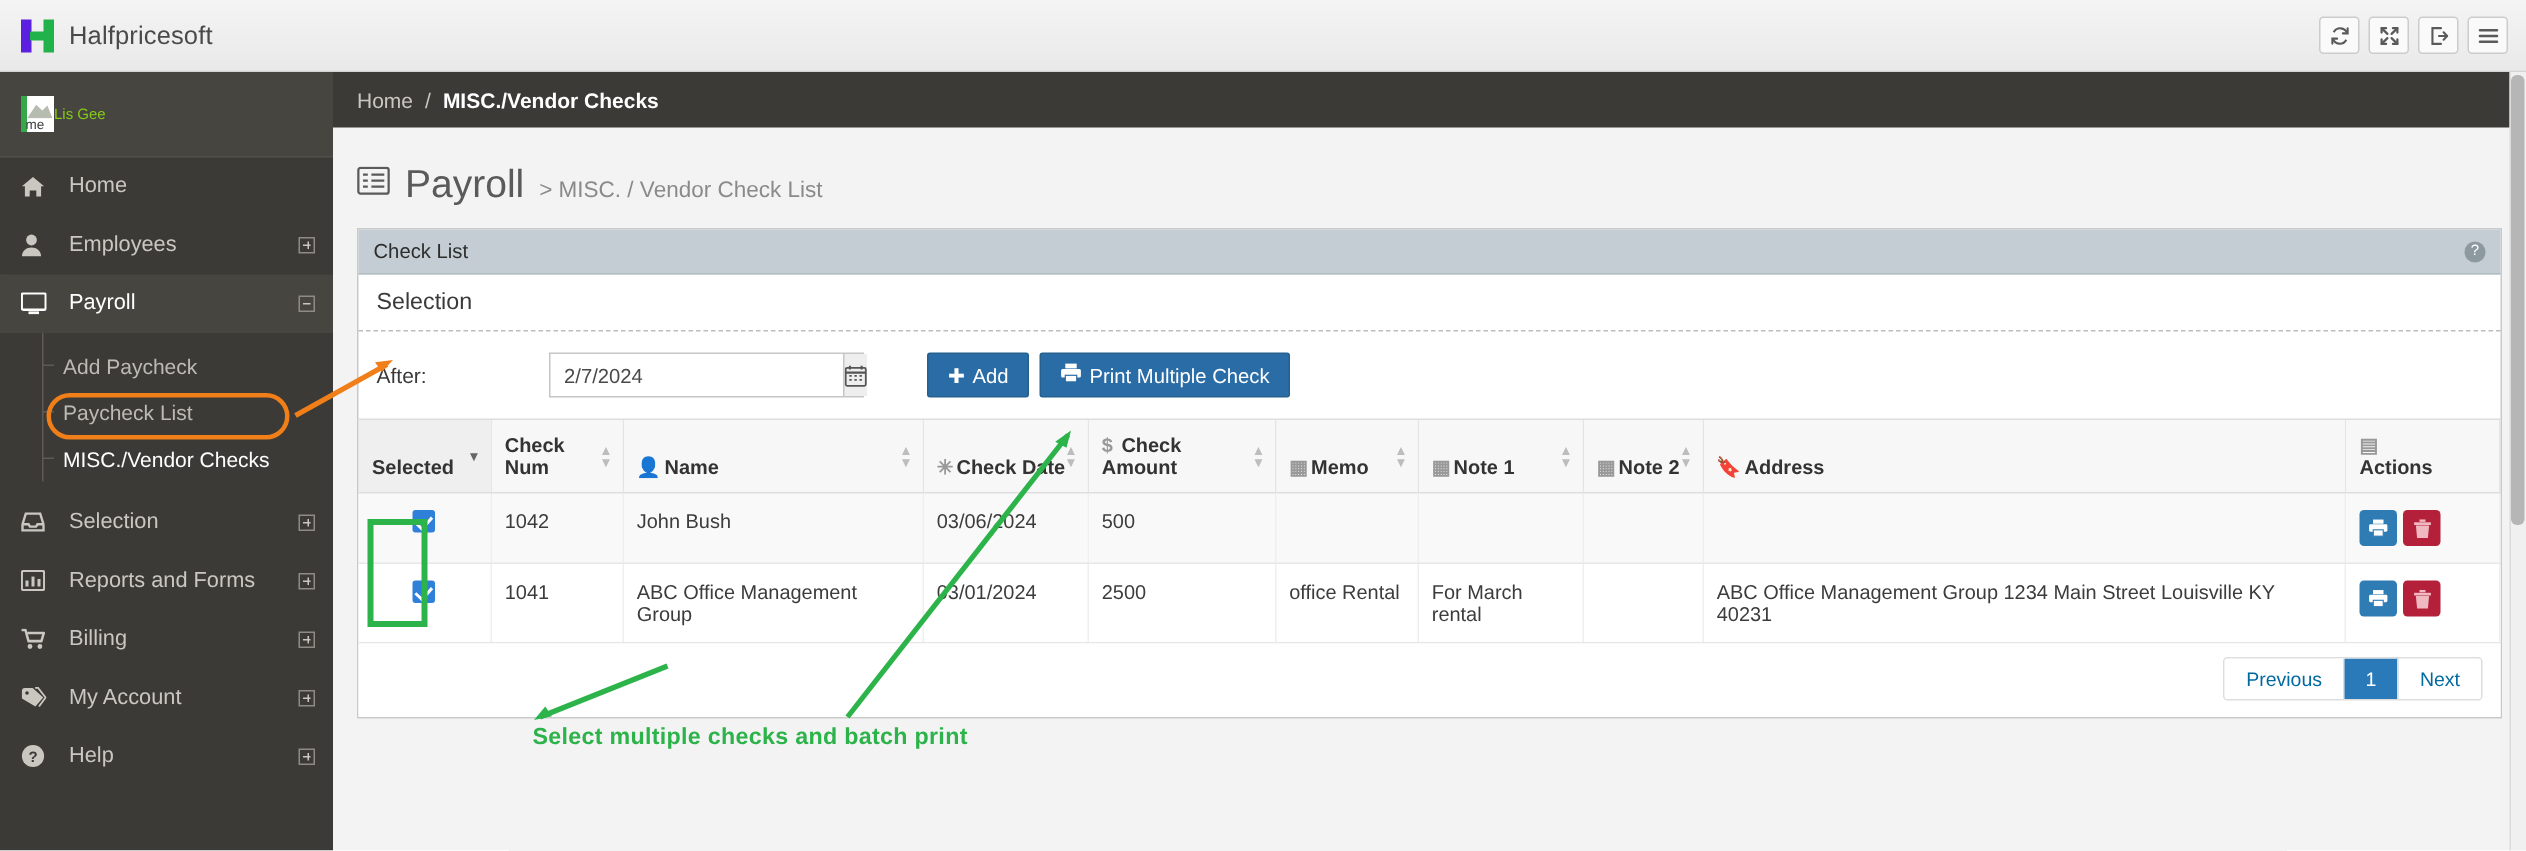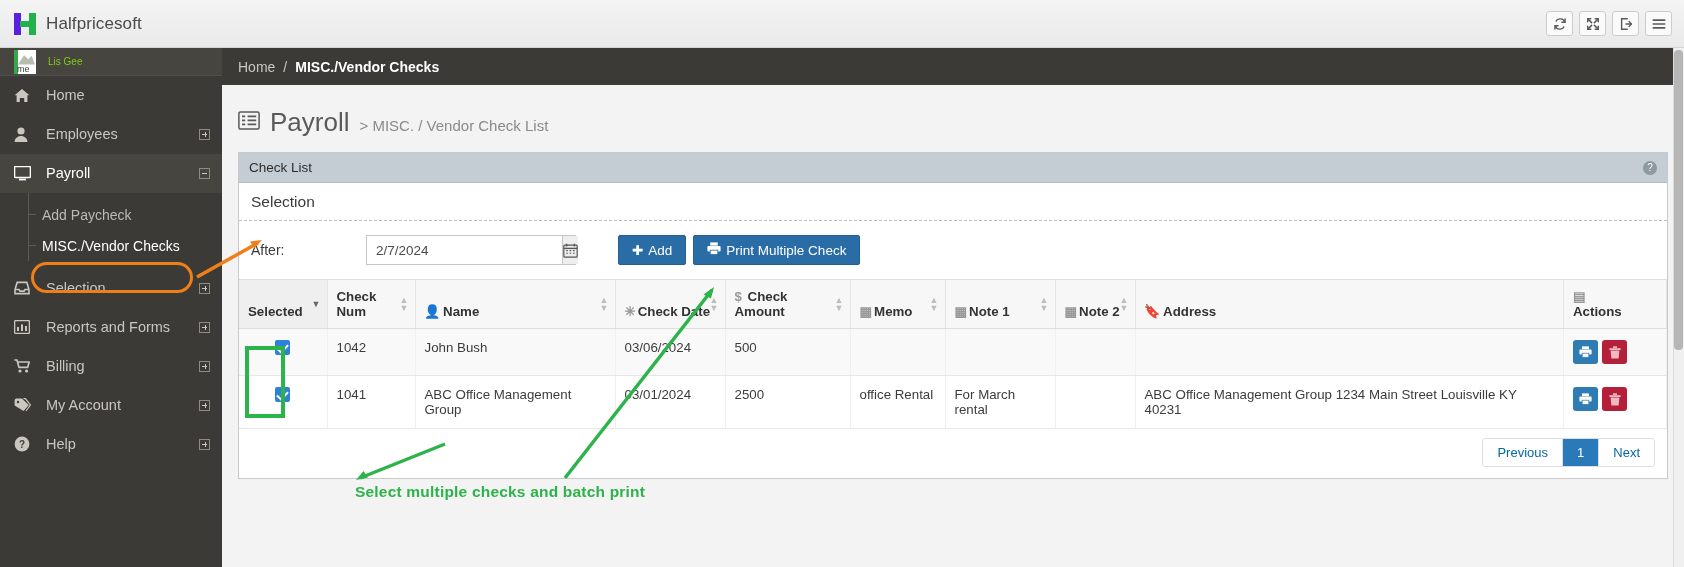--- a/index.html
+++ b/index.html
@@ -52,24 +52,24 @@
   }
   .tb-btn svg { display:block; }
 
   
   .sidebar {
     position: absolute; left: 0; top: 48px;
     width: 222px; height: 519px;
     background: #3b3a36;
   }
   .user-row {
-    height: 28px;
+    height: 57px;
     background: #46453f;
     display: flex; align-items: center;
-    padding-left: 14px; gap: 12px;
+    padding-left: 14px; 
     border-bottom: 1px solid #514f49;
   }
   .avatar {
     width: 22px; height: 24px;
     background: #ffffff;
     position: relative; flex: none;
     overflow: hidden;
   }
   .avatar .ab { position:absolute; left:0; top:0; width:4px; height:24px; background:#35a84a; }
   .avatar .ai { position:absolute; left:4px; top:1px; width:17px; height:14px; background:#b6bdb0;
@@ -407,20 +407,23 @@
           <rect x="5" y="12.6" width="7" height="1.8"></rect>
         </svg>
       </span>
       <span class="nav-label">Payroll</span>
       <span class="expander"></span>
     </div>
 
     <div class="submenu">
       <div class="sub-item">
         <span>Add Paycheck</span>
+      </div>
+      <div class="sub-item">
+        <span>Paycheck List</span>
       </div>
       <div class="sub-item selected">
         <span>MISC./Vendor Checks</span>
       </div>
     </div>
 
     <div class="nav-item">
       <span class="nav-ic">
         <svg width="16" height="14" viewBox="0 0 16 14" fill="none" stroke="currentColor" stroke-width="1.6">
           <path d="M1 8.5V12.6h14V8.5M1 8.5L3.2 1.4h9.6L15 8.5M1 8.5h4l1 1.6h4l1-1.6h4"></path>

